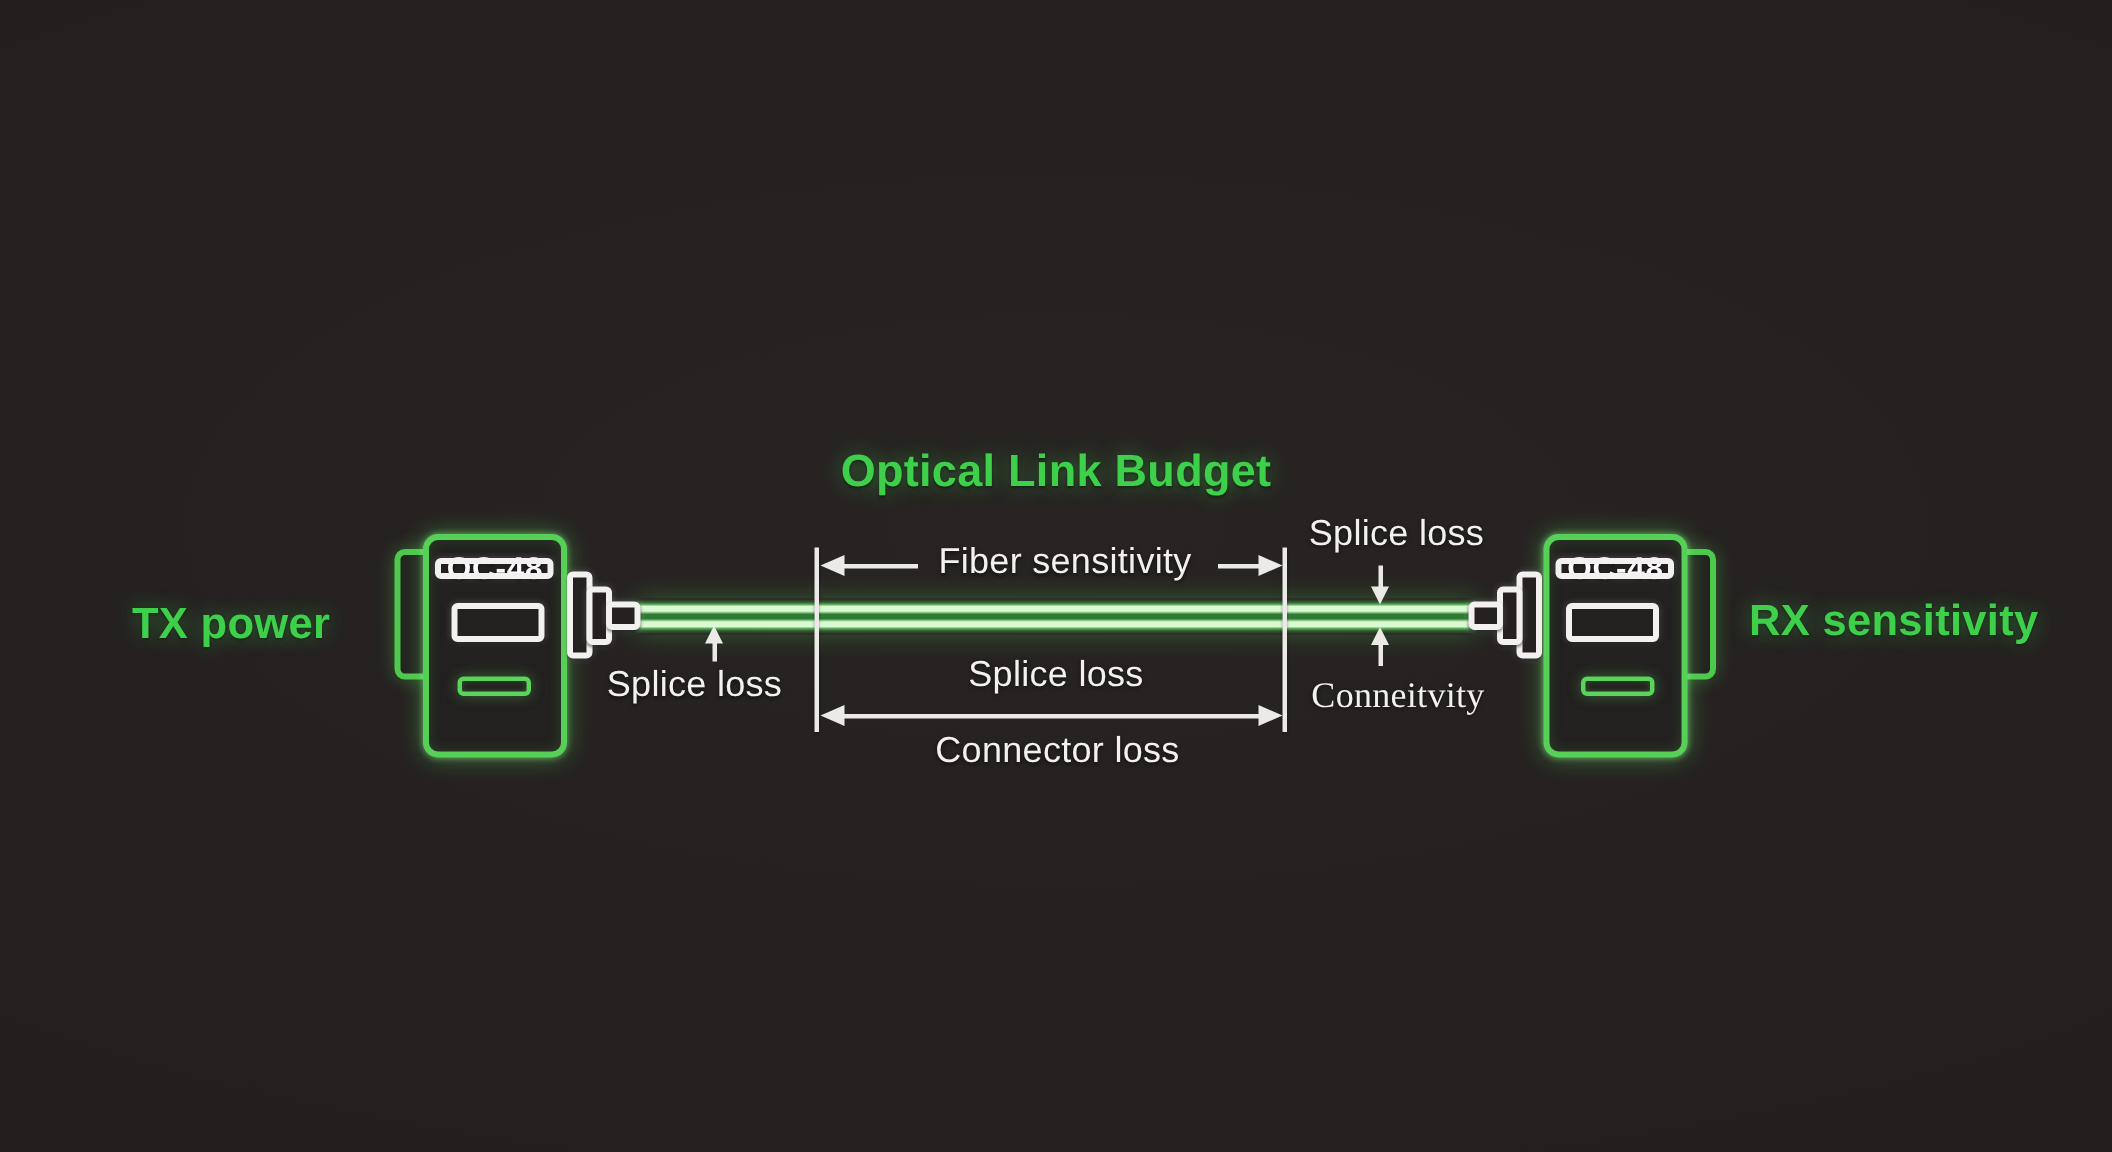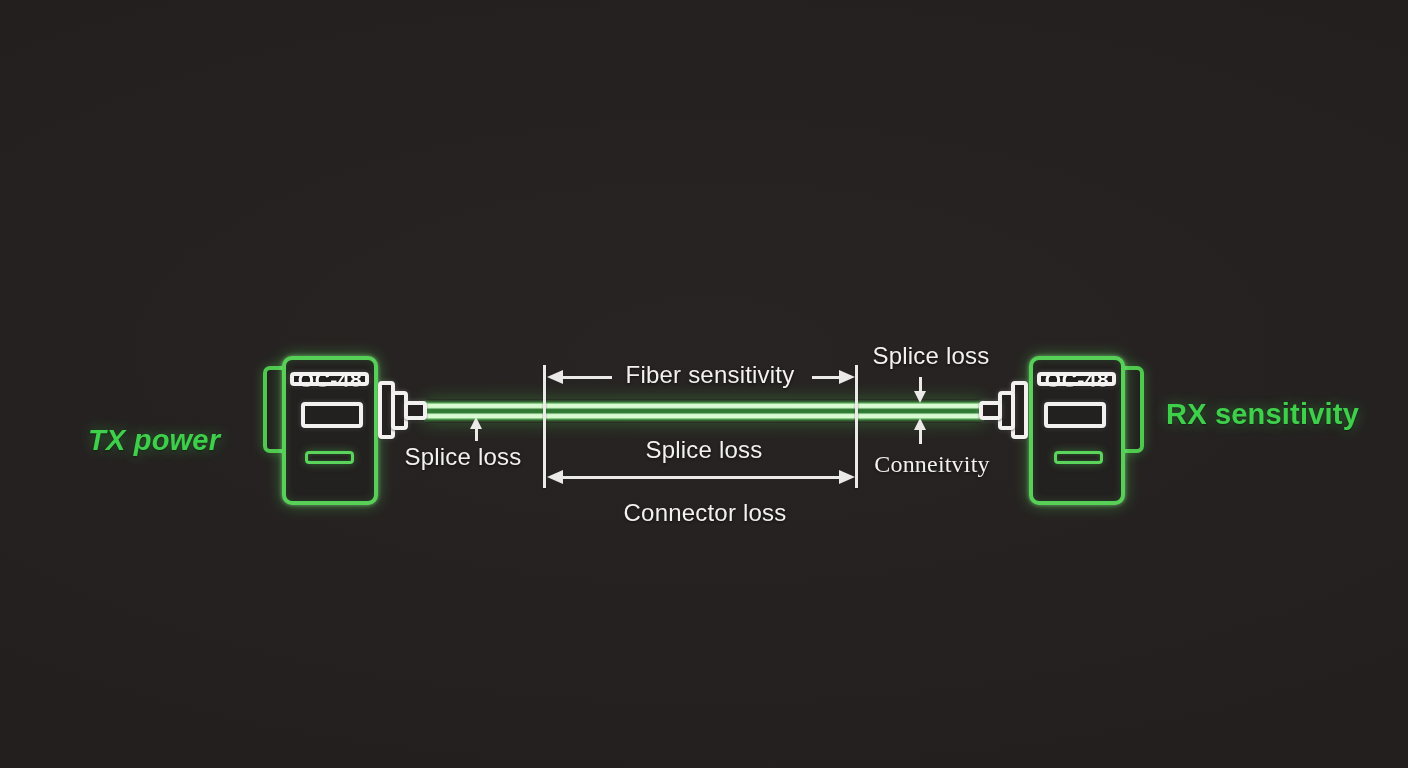--- a/index.html
+++ b/index.html
@@ -71,22 +71,23 @@
   .t-white{position:absolute;color:#f3f1ef;font-size:24px;font-weight:500;letter-spacing:.2px;
     text-shadow:0 1px 3px rgba(0,0,0,.6);z-index:8;text-align:center;white-space:nowrap;}
   .t-oc{position:absolute;top:8px;left:0;width:100%;text-align:center;color:#fafafa;
     font-size:21px;font-weight:700;letter-spacing:.5px;text-shadow:0 1px 2px rgba(0,0,0,.6);}
 </style>
 </head>
 <body>
 
 <div class="stage">
 
+  <div class="t-green t-title" style="left:504px;top:298px;width:400px;">Optical Link Budget</div>
 
-  <div class="t-green" style="left:88px;top:424px;font-style:italic;">TX power</div>
+  <div class="t-green" style="left:88px;top:400px;">TX power</div>
   <div class="t-green" style="left:1166px;top:398px;">RX sensitivity</div>
 
   <div class="fiber"></div>
 
   <div>
     <div class="gflange" style="left:263px;top:366px;width:27px;height:87px;"></div>
     <div class="gbox" style="left:282px;top:329px;width:96px;height:149px;z-index:4;">
       <div class="t-oc">OC-48</div>
     </div>
     <div class="wbox" style="left:290px;top:372px;width:79px;height:14px;"></div>
@@ -125,21 +126,21 @@
     <div class="ah ah-up" style="left:470px;top:417px;"></div>
     <div class="vline" style="left:475px;top:427px;height:14px;"></div>
     <div class="t-white" style="left:400px;top:443px;width:126px;">Splice loss</div>
   </div>
 
   <div>
     <div class="t-white" style="left:603px;top:436px;width:202px;">Splice loss</div>
     <div class="ah ah-left" style="left:547px;top:470px;"></div>
     <div class="hline" style="left:561px;top:476px;width:280px;"></div>
     <div class="ah ah-right" style="left:839px;top:470px;"></div>
-    <div class="t-white" style="left:604px;top:487px;width:202px;margin-top:12px;">Connector loss</div>
+    <div class="t-white" style="left:604px;top:487px;width:202px;">Connector loss</div>
   </div>
 
   <div>
     <div class="t-white" style="left:866px;top:342px;width:130px;">Splice loss</div>
     <div class="vline" style="left:919px;top:377px;height:15px;"></div>
     <div class="ah ah-down" style="left:914px;top:391px;"></div>
   </div>
 
   <div>
     <div class="ah ah-up" style="left:914px;top:418px;"></div>

